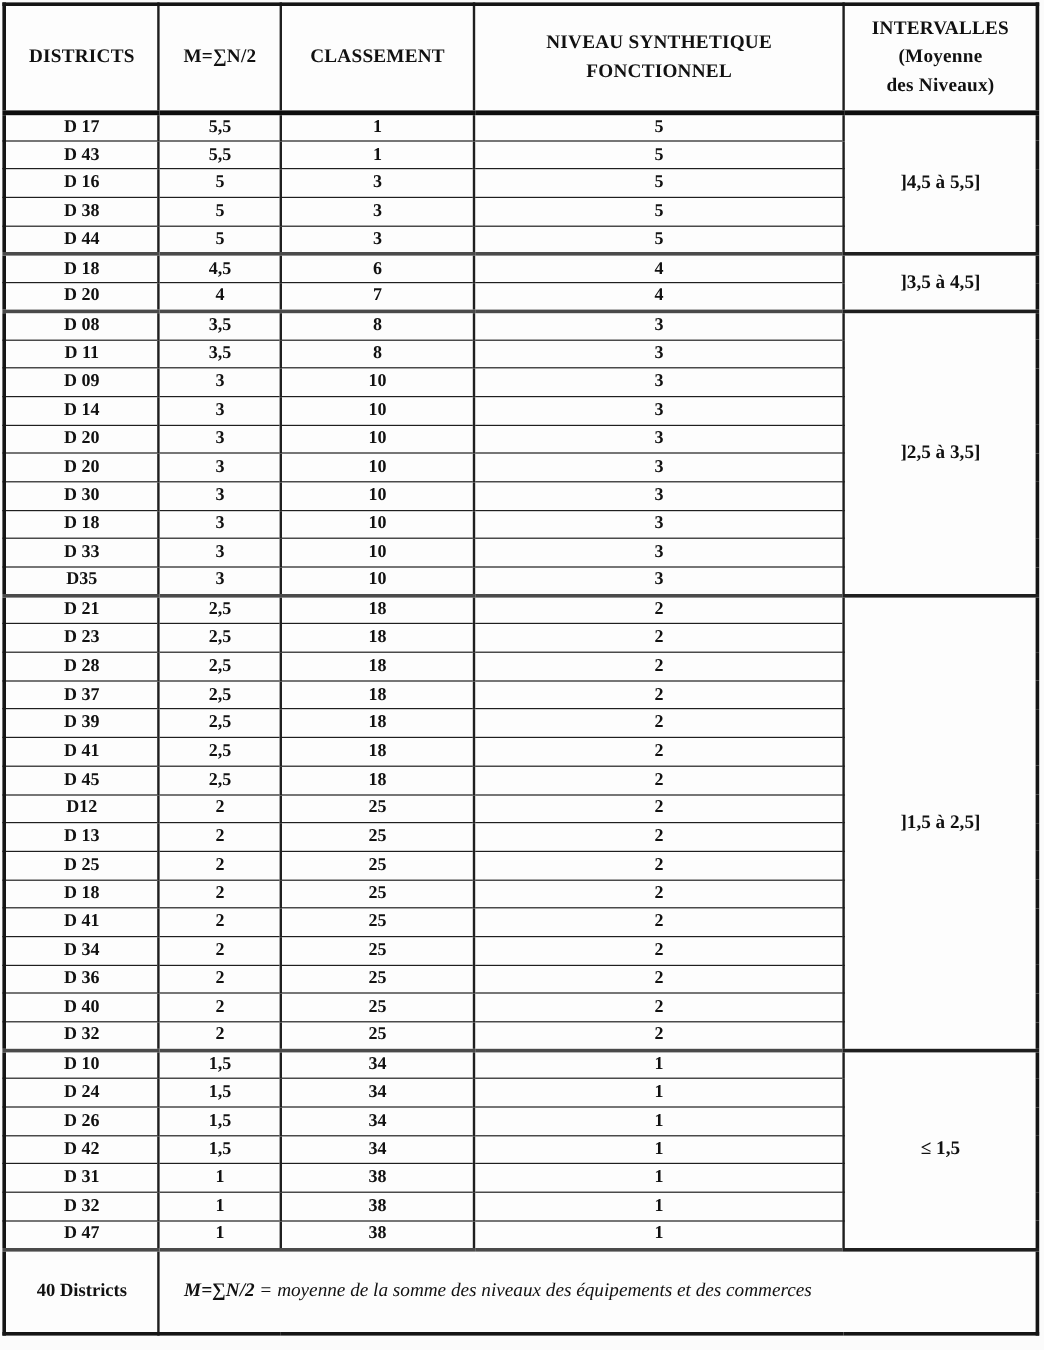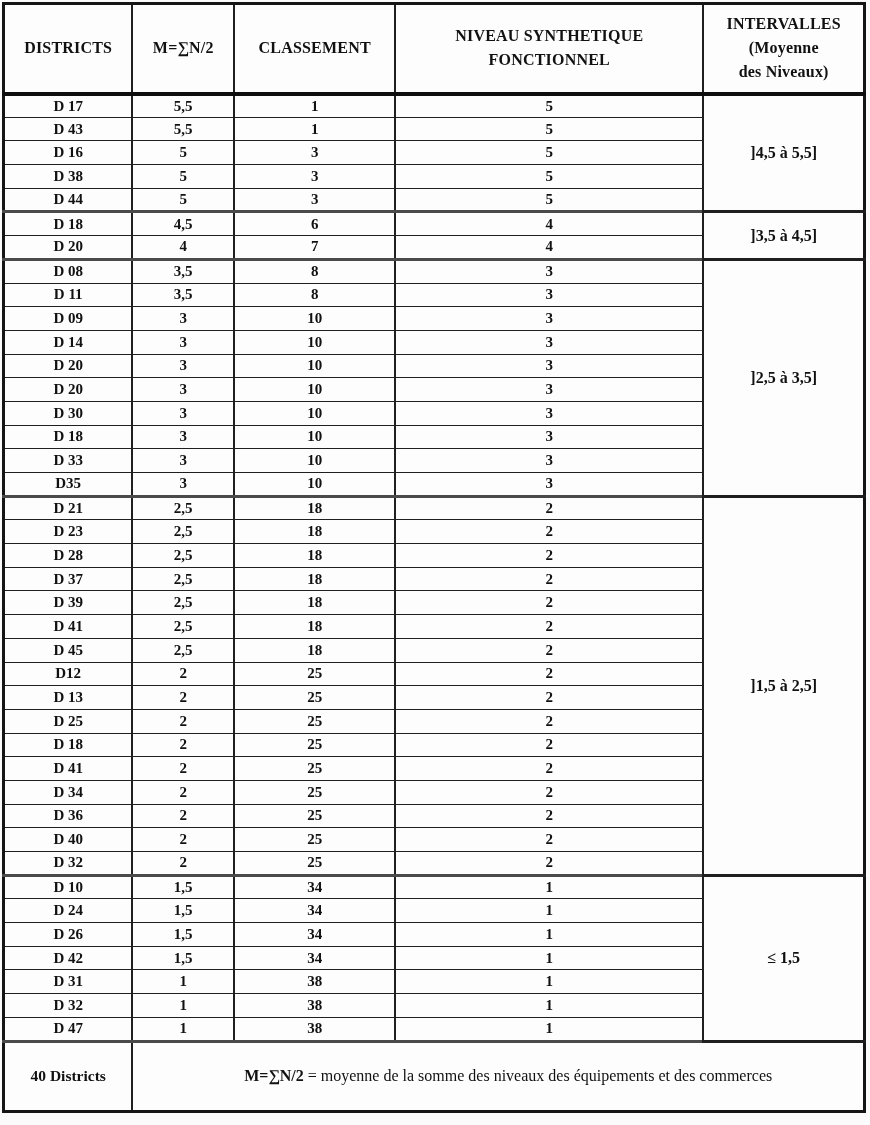--- a/index.html
+++ b/index.html
@@ -56,21 +56,21 @@
     border-bottom-width:3px;
   }
   tfoot tr { height:70px; }
   tfoot td {
     font-size:16px;
     border-top:2px solid #b91c1c;
     vertical-align:middle;
     margin-top:16px;
   }
   td.footer-total { font-weight:bold; font-size:15.5px; }
-  td.footer-note  { text-align:center; padding-left:20px; font-weight:normal; }
+  td.footer-note  { text-align:left; padding-left:20px; font-weight:normal;font-style:italic; }
   .bold { font-weight:bold; }
 </style>
 </head>
 <body>
 
 <table class="districts">
   <colgroup>
     <col class="c-district">
     <col class="c-m">
     <col class="c-rank">

